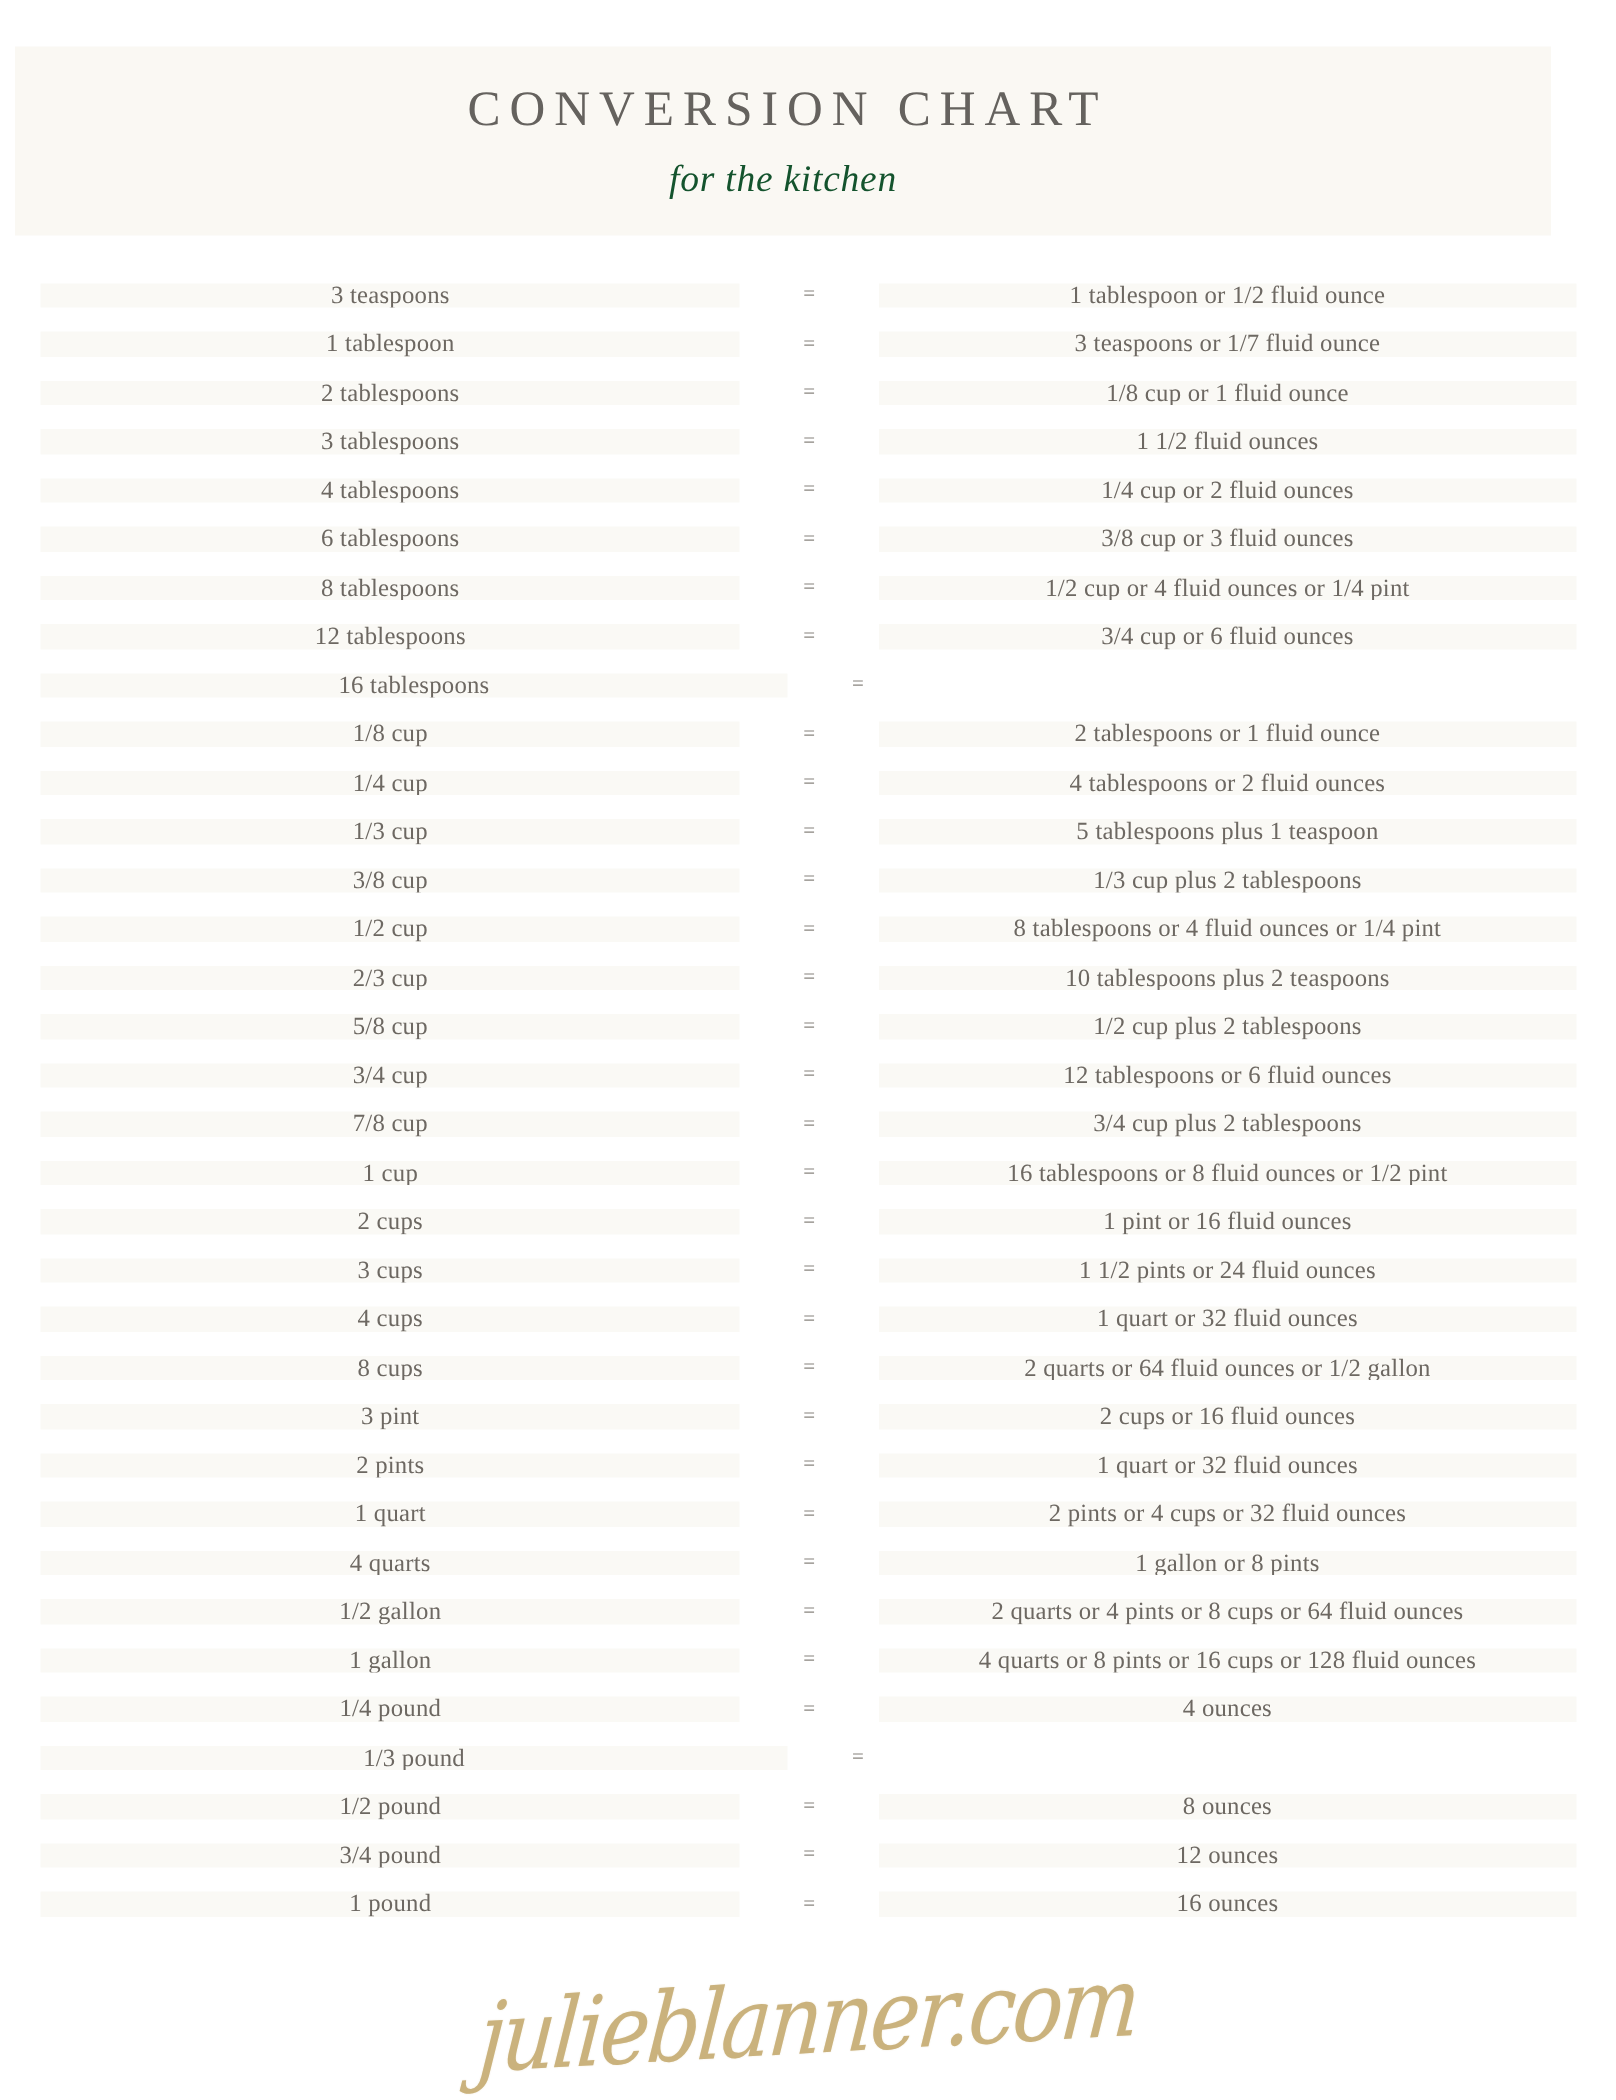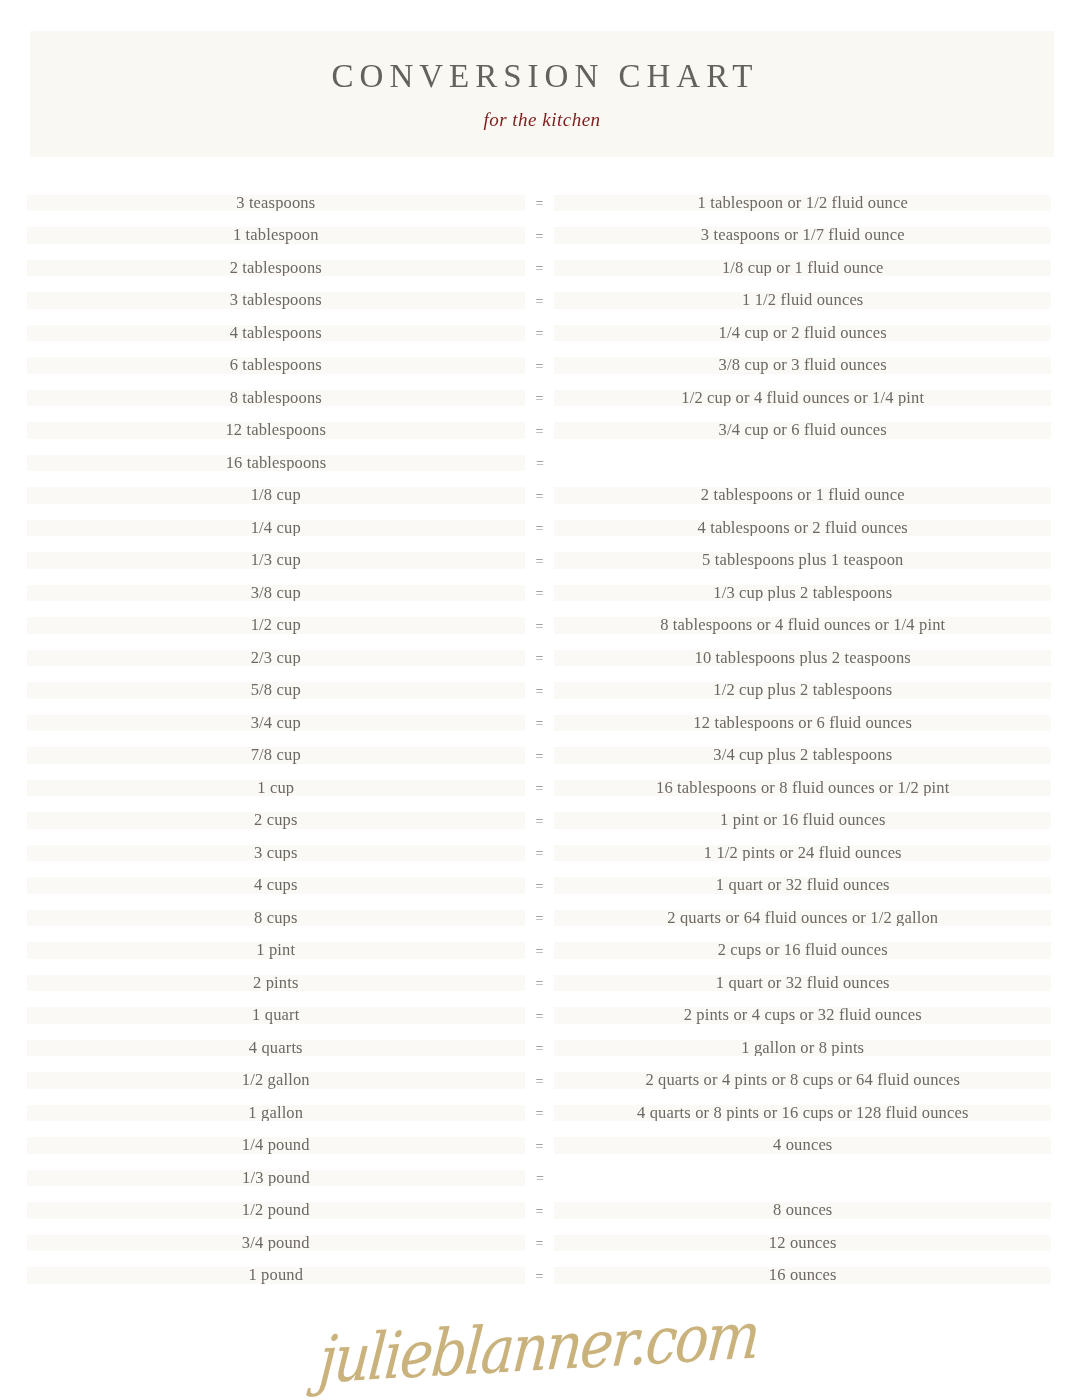--- a/index.html
+++ b/index.html
@@ -19,21 +19,21 @@
 
   .page {
     position: absolute;
     inset: 0;
     background: #ffffff;
   }
 
   
   .header-band {
     position: absolute;
-    left: 30px;
+    left: 10px;
     top: 31px;
     width: 1024px;
     height: 126px;
     background: #faf8f3;
     display: flex;
     flex-direction: column;
     align-items: center;
     justify-content: center;
   }
   .chart-title {
@@ -43,41 +43,42 @@
     color: #65625e;
     font-weight: 400;
     line-height: 1;
     margin: 0 0 0 6px;
     white-space: nowrap;
     text-align: center;
   }
   .chart-subtitle {
     font-family: "Liberation Serif", "DejaVu Serif", serif;
     font-style: italic;
-    font-size: 19px;
+    font-size: 25px;
     letter-spacing: 0.5px;
-    color: #7f1d1d;
+    color: #14532d;
     line-height: 1;
     margin-top: 17px;
     white-space: nowrap;
     text-align: left;
   }
 
   
   .table {
     position: absolute;
     left: 27px;
     top: 183px;
     width: 1024px;
   }
   .row {
     display: flex;
-    align-items: flex-end;
+    align-items: center;
     height: 28px;
     margin-bottom: 4.5px;
+    gap: 32px;
   }
   .cell {
     background: #faf9f5;
     display: flex;
     align-items: center;
     justify-content: center;
     font-size: 16.5px;
     color: #6d6862;
     letter-spacing: 0.15px;
     line-height: 1;
@@ -243,21 +244,21 @@
         <div class="cell cell-left">4 cups</div>
         <div class="cell cell-eq">=</div>
         <div class="cell cell-right">1 quart or 32 fluid ounces</div>
       </div>
       <div class="row">
         <div class="cell cell-left">8 cups</div>
         <div class="cell cell-eq">=</div>
         <div class="cell cell-right">2 quarts or 64 fluid ounces or 1/2 gallon</div>
       </div>
       <div class="row">
-        <div class="cell cell-left">1 pint</div>
+        <div class="cell cell-left">3 pint</div>
         <div class="cell cell-eq">=</div>
         <div class="cell cell-right">2 cups or 16 fluid ounces</div>
       </div>
       <div class="row">
         <div class="cell cell-left">2 pints</div>
         <div class="cell cell-eq">=</div>
         <div class="cell cell-right">1 quart or 32 fluid ounces</div>
       </div>
       <div class="row">
         <div class="cell cell-left">1 quart</div>

